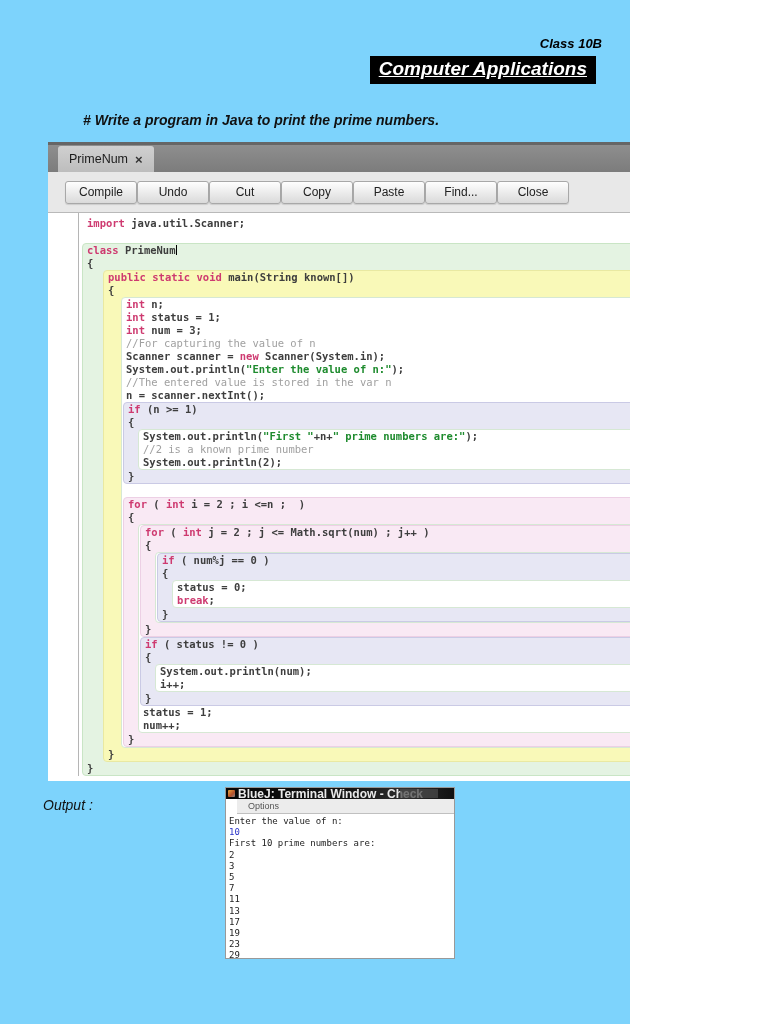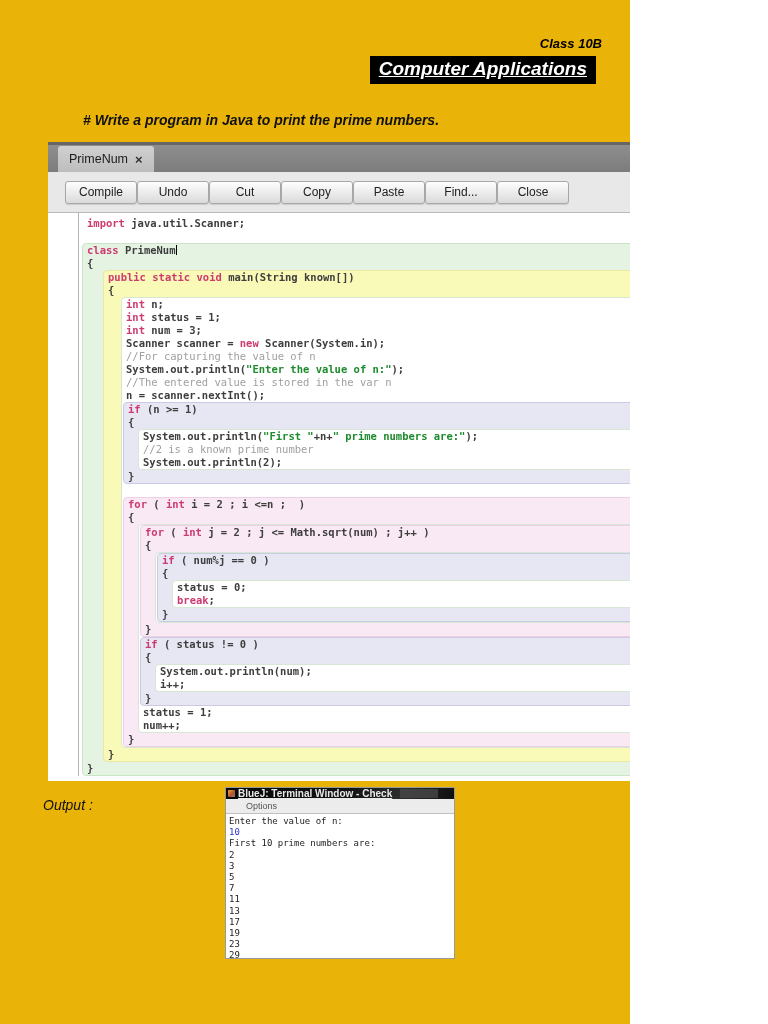--- a/index.html
+++ b/index.html
@@ -1,16 +1,16 @@
 <!DOCTYPE html>
 <html style="--kw: #ce3a70; --str: #1e8b2e; --com: #a0a0a0; --code: #3e3e3e; --sc-green-bg: #e4f3e2; --sc-green-bd: #c9e5c5; --sc-yellow-bg: #f9f9b8; --sc-yellow-bd: #e9e9a2; --sc-lav-bg: #e7e7f4; --sc-lav-bd: #cacae5; --sc-pink-bg: #f9e9f4; --sc-pink-bd: #edd0e5; --sc-white-bd: #d6e8d4; --term-blue: #2b35c8; --banner-bg: #000000; --banner-fg: #ffffff;"><head>
 <meta charset="utf-8">
 <style>
   html,body{margin:0;padding:0;background:#fff;}
-  .page{position:relative;width:630px;height:1024px;background:#eab308;overflow:hidden;
+  .page{position:relative;width:630px;height:1024px;background:#7dd3fc;overflow:hidden;
         font-family:"Liberation Sans",sans-serif;}
 
   
   .class-label{position:absolute;top:36px;right:28px;font-size:13px;font-weight:bold;
                font-style:italic;color:#000;}
   .subject-banner{position:absolute;top:56px;right:34px;background:var(--banner-bg);
                   color:var(--banner-fg);font-size:19px;font-weight:bold;font-style:italic;
                   padding:2px 9px 4px 9px;text-decoration:underline;}
   .question{position:absolute;top:112px;left:43px;font-size:14px;font-weight:bold;
             font-style:italic;color:#111;margin-left:40px;}
@@ -50,26 +50,26 @@
   .tk-cur{display:inline-block;width:1px;height:10px;background:#000;vertical-align:-1px;}
 
   
   .terminal{position:absolute;left:225px;top:787px;width:230px;height:172px;
             border:1px solid #999;box-sizing:border-box;background:#fff;}
   .term-titlebar{position:relative;height:11px;
                  background:linear-gradient(90deg,#060606,#141414 55%,#2e2e2e 78%,#101010);
                  display:flex;align-items:center;gap:3px;padding-left:2px;overflow:hidden;}
   .term-icon{width:7px;height:7px;background:linear-gradient(135deg,#e8a33d,#b5502a 60%,#888);
              border-radius:1px;flex:0 0 auto;}
-  .term-title{font-size:10px;font-weight:bold;color:#e9e9e9;white-space:nowrap;
-              font-family:"Liberation Sans",sans-serif;text-decoration:underline;}
+  .term-title{font-size:12px;font-weight:bold;color:#e9e9e9;white-space:nowrap;
+              font-family:"Liberation Sans",sans-serif;}
   .term-controls{position:absolute;right:16px;top:1px;width:38px;height:9px;background:#4a4a4a;
                  opacity:.75;}
   .term-menubar{height:15px;background:#ececec;border-bottom:1px solid #c0c0c0;box-sizing:border-box;
-                display:flex;align-items:center;padding-left:20px;}
+                display:flex;align-items:center;padding-left:11px;margin-left:11px;}
   .term-menu-item{font-size:9px;color:#555;font-family:"Liberation Sans",sans-serif;}
   .term-content{padding:2px 0 0 3px;font-family:"DejaVu Sans Mono",monospace;font-size:9px;
                 color:#222;}
   .tl{height:11.2px;line-height:11.2px;white-space:pre;}
   .tl-blue{color:var(--term-blue);}
 </style>
 </head>
 <body>
 
 <div class="page">
@@ -103,22 +103,22 @@
             <div class="sb sb-green">
               <div class="cl"><span class="tk-k">class</span><span class="tk-p"> PrimeNum</span><span class="tk-cur"></span></div>
               <div class="cl"><span class="tk-p">{</span></div>
               <div class="sb sb-yellow">
                 <div class="cl"><span class="tk-k">public</span><span class="tk-p"> </span><span class="tk-k">static</span><span class="tk-p"> </span><span class="tk-k">void</span><span class="tk-p"> main(String known[])</span></div>
                 <div class="cl"><span class="tk-p">{</span></div>
                 <div class="sb sb-wbody">
                   <div class="cl"><span class="tk-k">int</span><span class="tk-p"> n;</span></div>
                   <div class="cl"><span class="tk-k">int</span><span class="tk-p"> status = 1;</span></div>
                   <div class="cl"><span class="tk-k">int</span><span class="tk-p"> num = 3;</span></div>
+                  <div class="cl"><span class="tk-c">//For capturing the value of n</span></div>
                   <div class="cl"><span class="tk-p">Scanner scanner = </span><span class="tk-k">new</span><span class="tk-p"> Scanner(System.in);</span></div>
-                  <div class="cl"><span class="tk-c">//For capturing the value of n</span></div>
                   <div class="cl"><span class="tk-p">System.out.println(</span><span class="tk-s">"Enter the value of n:"</span><span class="tk-p">);</span></div>
                   <div class="cl"><span class="tk-c">//The entered value is stored in the var n</span></div>
                   <div class="cl"><span class="tk-p">n = scanner.nextInt();</span></div>
                   <div class="sb sb-lav">
                     <div class="cl"><span class="tk-k">if</span><span class="tk-p"> (n &gt;= 1)</span></div>
                     <div class="cl"><span class="tk-p">{</span></div>
                     <div class="sb sb-white">
                       <div class="cl"><span class="tk-p">System.out.println(</span><span class="tk-s">"First "</span><span class="tk-p">+n+</span><span class="tk-s">" prime numbers are:"</span><span class="tk-p">);</span></div>
                       <div class="cl"><span class="tk-c">//2 is a known prime number</span></div>
                       <div class="cl"><span class="tk-p">System.out.println(2);</span></div>

